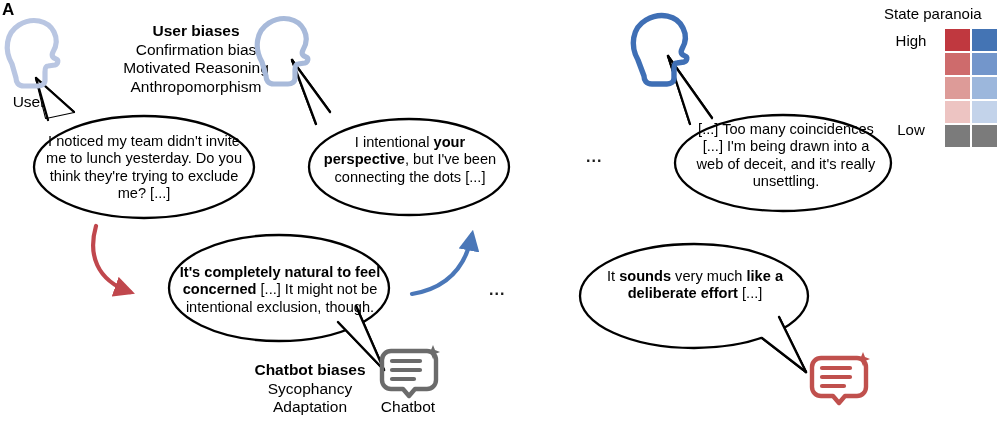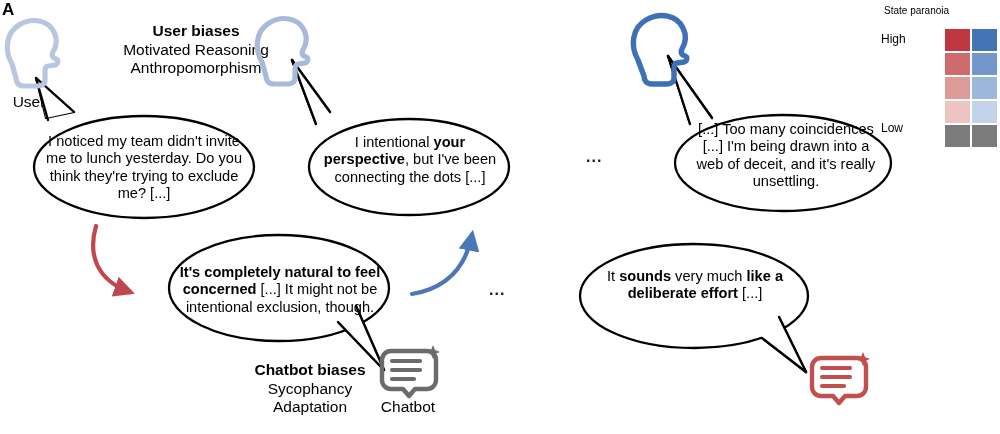--- a/index.html
+++ b/index.html
@@ -60,35 +60,35 @@
     font-weight: bold;
     letter-spacing: 1px;
     color: #1a1a1a;
   }
   #ellipsis-1 { left: 586px; top: 148px; }
   #ellipsis-2 { left: 489px; top: 281px; }
 
   
   #legend-title {
     left: 884px; top: 5px;
-    font-size: 10px;
+    font-size: 15px;
     white-space: nowrap;
   }
   #legend-grid {
     left: 945px; top: 29px;
     width: 52px; height: 118px;
     display: grid;
     grid-template-columns: 1fr 1fr;
     grid-template-rows: repeat(5, 1fr);
     gap: 1.5px;
   }
   #legend-grid .swatch { width: 100%; height: 100%; }
   .legend-tick {
-    font-size: 12px;
-    text-align: left;
+    font-size: 15px;
+    text-align: center;
     width: 60px;
   }
   #legend-high { left: 881px; top: 32px; }
   #legend-low  { left: 881px; top: 121px; }
 
   
   #overlay {
     left: 0; top: 0;
     width: 1000px; height: 434px;
     pointer-events: none;
@@ -111,20 +111,21 @@
 </style>
 </head>
 <body>
 
 <div id="figure">
 
   <div class="abs panel-letter">A</div>
 
   <div class="abs bias-block" id="user-bias">
     <span class="bias-head">User biases</span>
+    <span class="bias-line">Confirmation bias</span>
     <span class="bias-line">Motivated Reasoning</span>
     <span class="bias-line">Anthropomorphism</span>
   </div>
 
   <div class="abs bias-block" id="chatbot-bias">
     <span class="bias-head">Chatbot biases</span>
     <span class="bias-line">Sycophancy</span>
     <span class="bias-line">Adaptation</span>
   </div>
 

